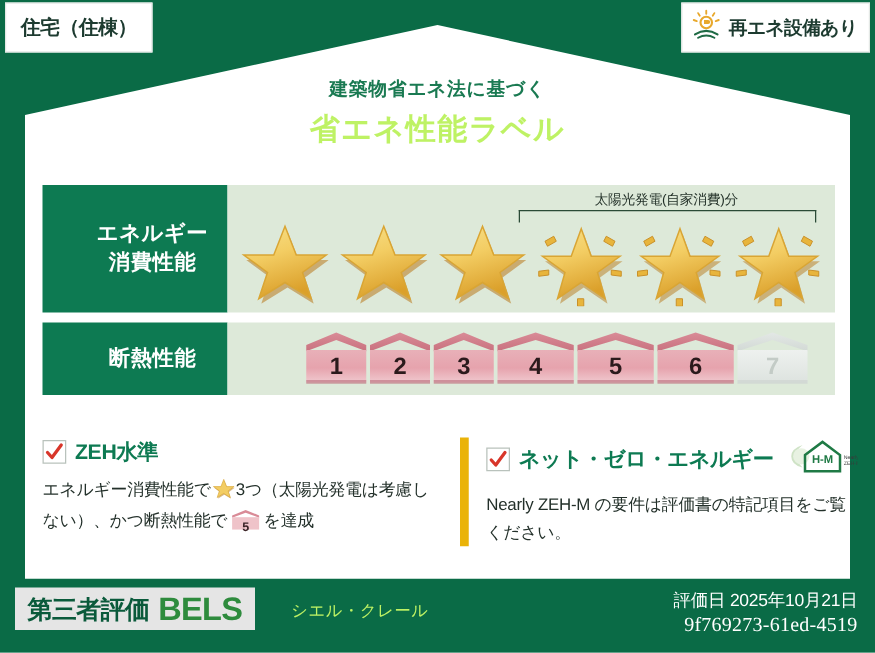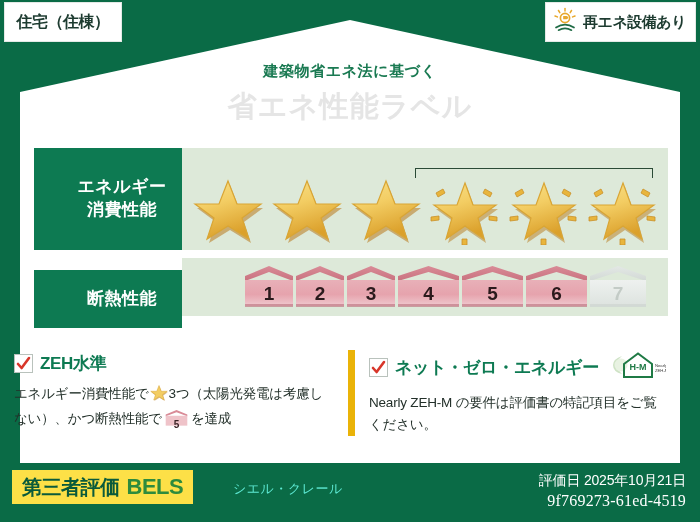--- a/index.html
+++ b/index.html
@@ -66,22 +66,22 @@
     width: 700px;
     text-align: center;
   }
   .title-sub {
     font-size: 15px; font-weight: bold;
     color: #1a7a52;
     letter-spacing: 0.6px;
   }
   .title-main {
     margin-top: 6px;
-    font-size: 29px; font-weight: bold;
-    color: #e5e5e5;
+    font-size: 24px; font-weight: bold;
+    color: #bef264;
     letter-spacing: 1.2px;
     text-align: center;
   }
 
   
   .rows {
     position: absolute;
     z-index: 5;
     left: 34px; top: 148px;
     width: 634px;
@@ -109,21 +109,21 @@
     flex: 1 1 auto;
     background: #dde9d9;
     position: relative;
   }
 
   
   .row-energy .row-label { height: 102px; }
   .row-energy .row-value { height: 102px; }
 
   
-  .row-insul .row-label { height: 58px; margin-top: 12px; }
+  .row-insul .row-label { height: 58px; }
   .row-insul .row-value { height: 58px; }
 
   
   .solar-note {
     position: absolute;
     top: 4px; left: 231px;
     width: 240px;
     text-align: center;
     font-size: 11px;
     color: #1f2d25;
@@ -172,24 +172,23 @@
     font-size: 19px;
     font-weight: bold;
     color: #2b1a1c;
   }
   .grade.off .gnum { color: #c3cbc6; }
 
   
   .panels {
     position: absolute;
     z-index: 5;
-    left: 14px; top: 350px;
+    left: 34px; top: 350px;
     width: 650px;
     display: flex;
-    align-items: center;
   }
   .panel { position: relative; }
   .panel-left  { width: 334px; padding-right: 16px; }
   .panel-right { width: 316px; padding-left: 14px; border-left: 7px solid #eab308; }
   .panel-head {
     display: flex;
     align-items: center;
     gap: 7px;
     margin-bottom: 8px;
   }
@@ -228,37 +227,37 @@
     z-index: 6;
     left: 0; bottom: 0;
     width: 700px; height: 58px;
     display: flex;
     align-items: center;
   }
   .bels-badge {
     position: absolute;
     left: 12px; top: 6px;
     height: 34px;
-    background: #fde047;
+    background: #e5e5e5;
     display: flex;
     align-items: center;
     padding: 0 10px;
     gap: 7px;
   }
   .bels-jp {
     font-size: 20px; font-weight: bold; color: #0a5a3b; letter-spacing: -0.5px;
   }
   .bels-en {
-    font-size: 22px; font-weight: bold; color: #2e8b3d; letter-spacing: -0.5px;
+    font-size: 26px; font-weight: bold; color: #2e8b3d; letter-spacing: -0.5px;
   }
   .bels-sub {
     position: absolute;
     left: 233px; top: 16px;
     font-size: 13px;
-    color: #5eead4;
+    color: #bef264;
     letter-spacing: 0.5px;
   }
   .footer-right {
     position: absolute;
     right: 14px; top: 8px;
     text-align: right;
     color: #ffffff;
     margin-left: 45px;
   }
   .eval-date { font-size: 14px; letter-spacing: -0.2px; }
@@ -310,20 +309,21 @@
 
   <div class="rows">
 
     <div class="row row-energy">
       <div class="row-label">
         <span>エネルギー</span>
         <span>消費性能</span>
       </div>
       <div class="row-value">
 
+        <div class="solar-note">太陽光発電(自家消費)分</div>
         <div class="solar-bracket"></div>
 
         <div class="stars">
 
           <div class="star-cell">
             <svg width="70" height="68" viewBox="0 0 70 68">
               <defs>
                 <linearGradient id="sg1" x1="0" y1="0" x2="0.35" y2="1">
                   <stop offset="0%" stop-color="#f7e08a"></stop>
                   <stop offset="45%" stop-color="#f3cd63"></stop>

